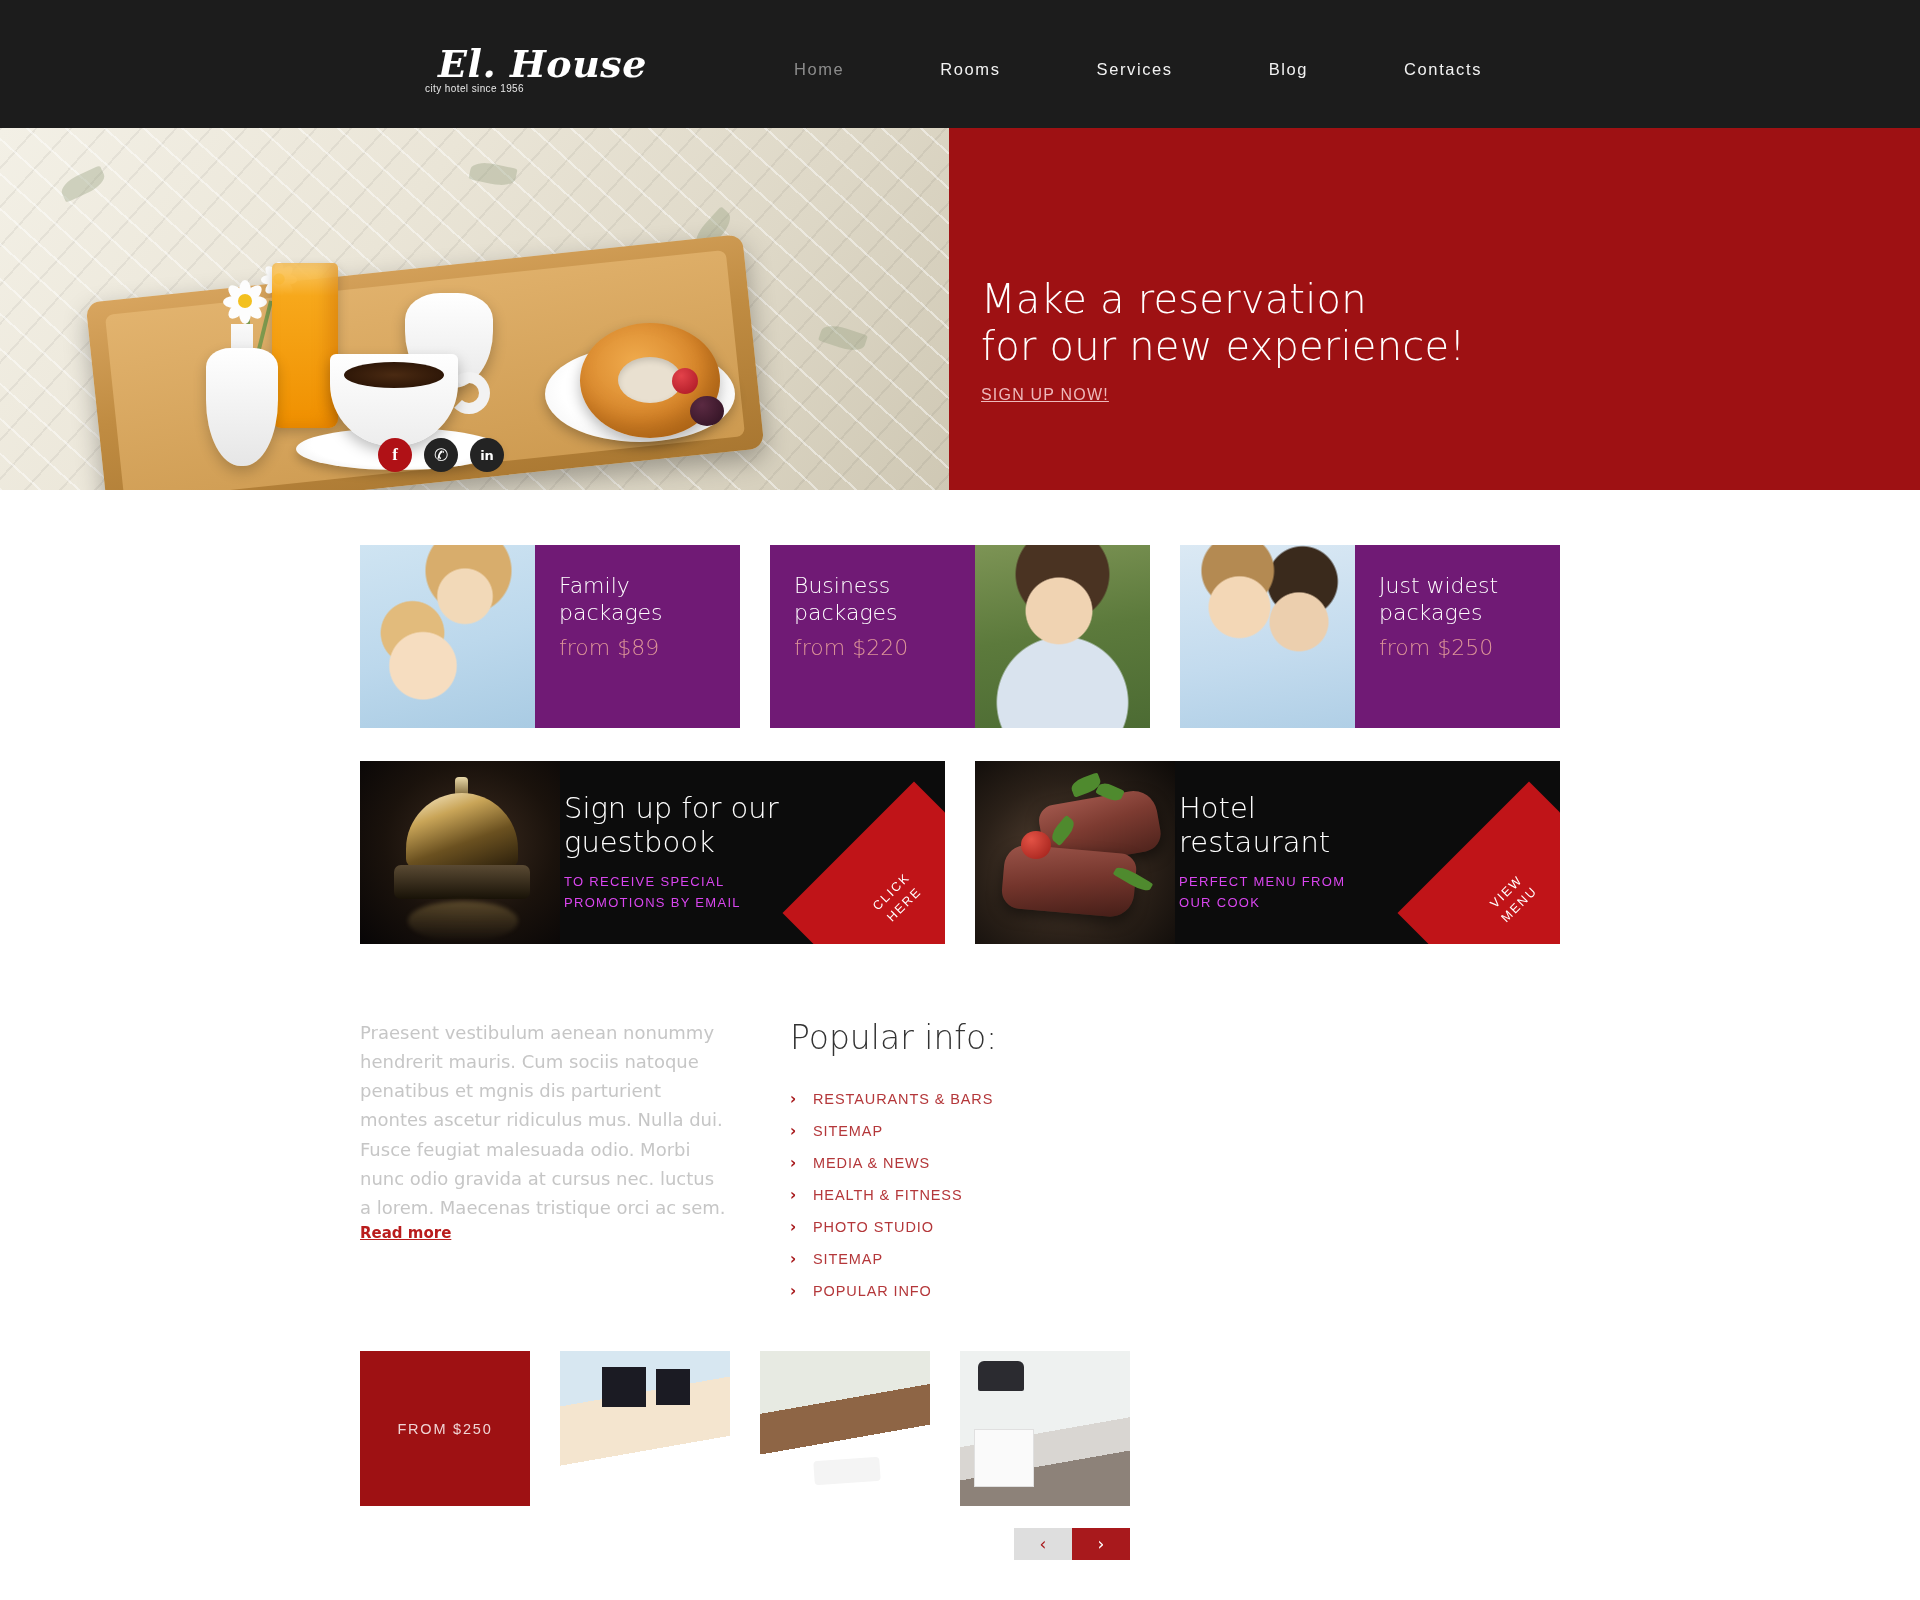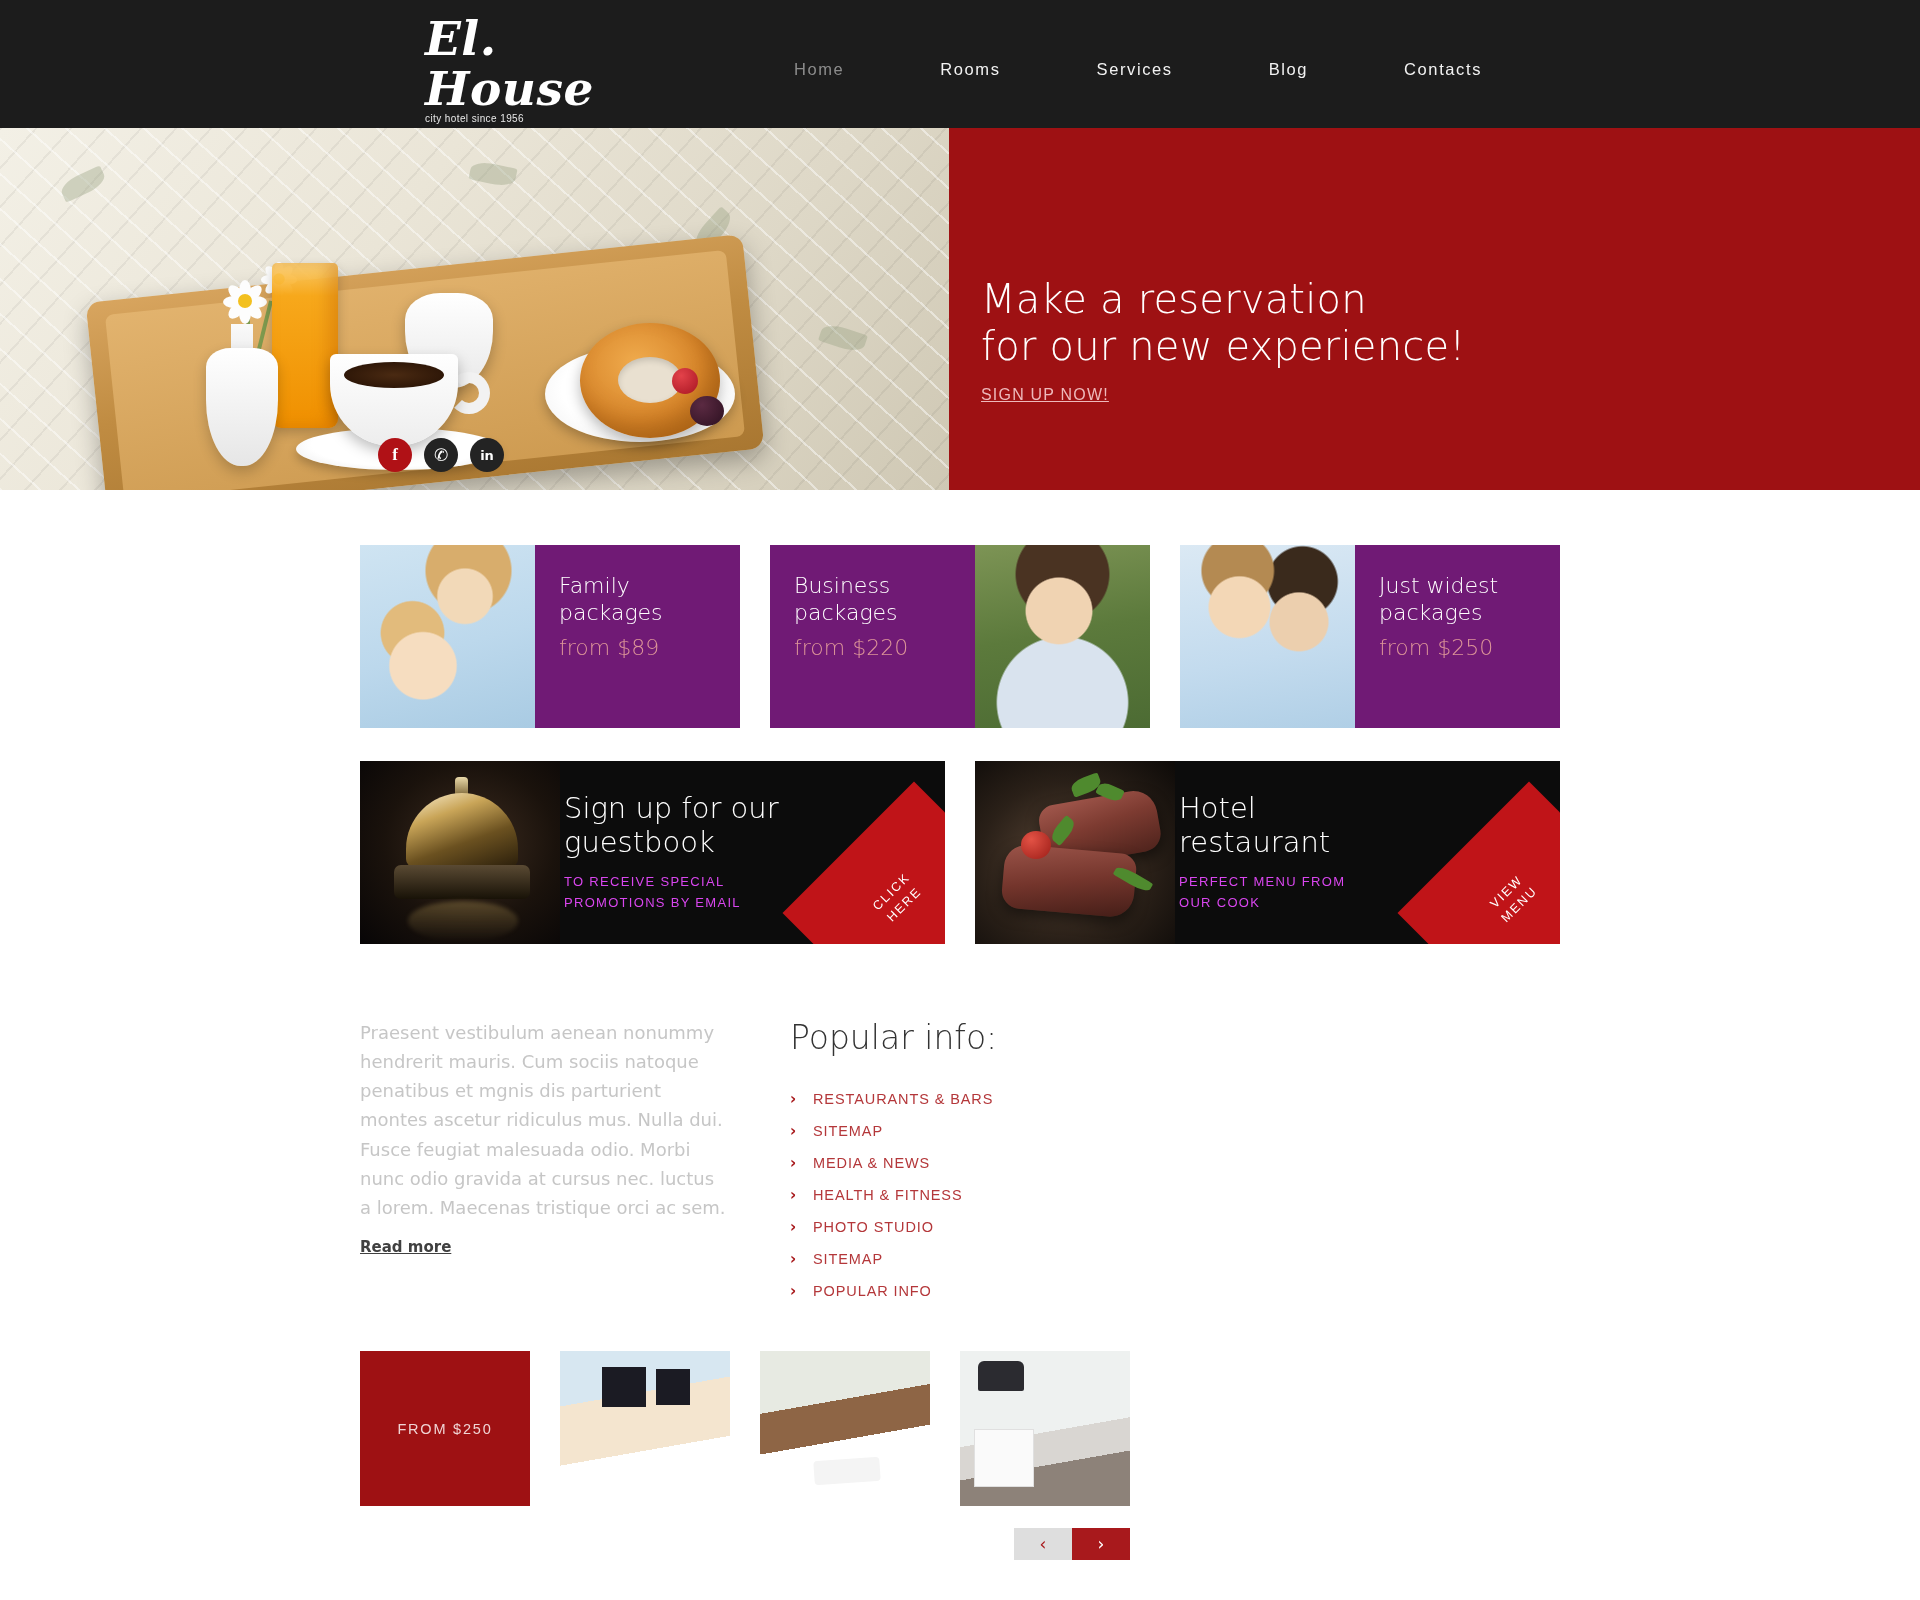--- a/index.html
+++ b/index.html
@@ -20,24 +20,25 @@
   }
   .header-inner {
     width: 1200px; margin: 0 auto; height: 100%;
     display: flex; align-items: center;
   }
   .logo-block { width: 300px; padding-top: 10px; padding-left: 65px; }
   .logo-mark {
     font-family: "DejaVu Serif", serif;
     font-style: italic;
     font-weight: bold;
-    font-size: 47px;
+    font-size: 38px;
     color: #ffffff;
     letter-spacing: 0.5px;
     line-height: 1.05;
+    text-align: center;
   }
   .logo-tagline {
     font-size: 10px;
     color: #e8e8e8;
     letter-spacing: 0.4px;
   }
   .main-nav {
     flex: 1;
     display: flex;
     justify-content: flex-end;
@@ -305,21 +306,21 @@
 
   .section-title {
     font-size: 33px; font-weight: 300; color: #333333; line-height: 1.24;
     font-family: "DejaVu Sans", sans-serif;
   }
   .body-copy {
     color: #c6c6c6; font-size: 18px; line-height: 1.62;
     font-family: "DejaVu Sans", sans-serif;
   }
   .read-more {
-    display: inline-block; margin-top: 16px; color: #404040;
+    display: inline-block; margin-top: 2px; color: #b91c1c;
     font-size: 15px; font-weight: bold; text-decoration: underline; cursor: pointer;
     font-family: "DejaVu Sans", sans-serif;
   }
 
   .popular-title {
     font-size: 33px; font-weight: 300; color: #333333;
     font-family: "DejaVu Sans", sans-serif;
   }
   .popular-list { margin-top: 26px; list-style: none; }
   .popular-list li {

